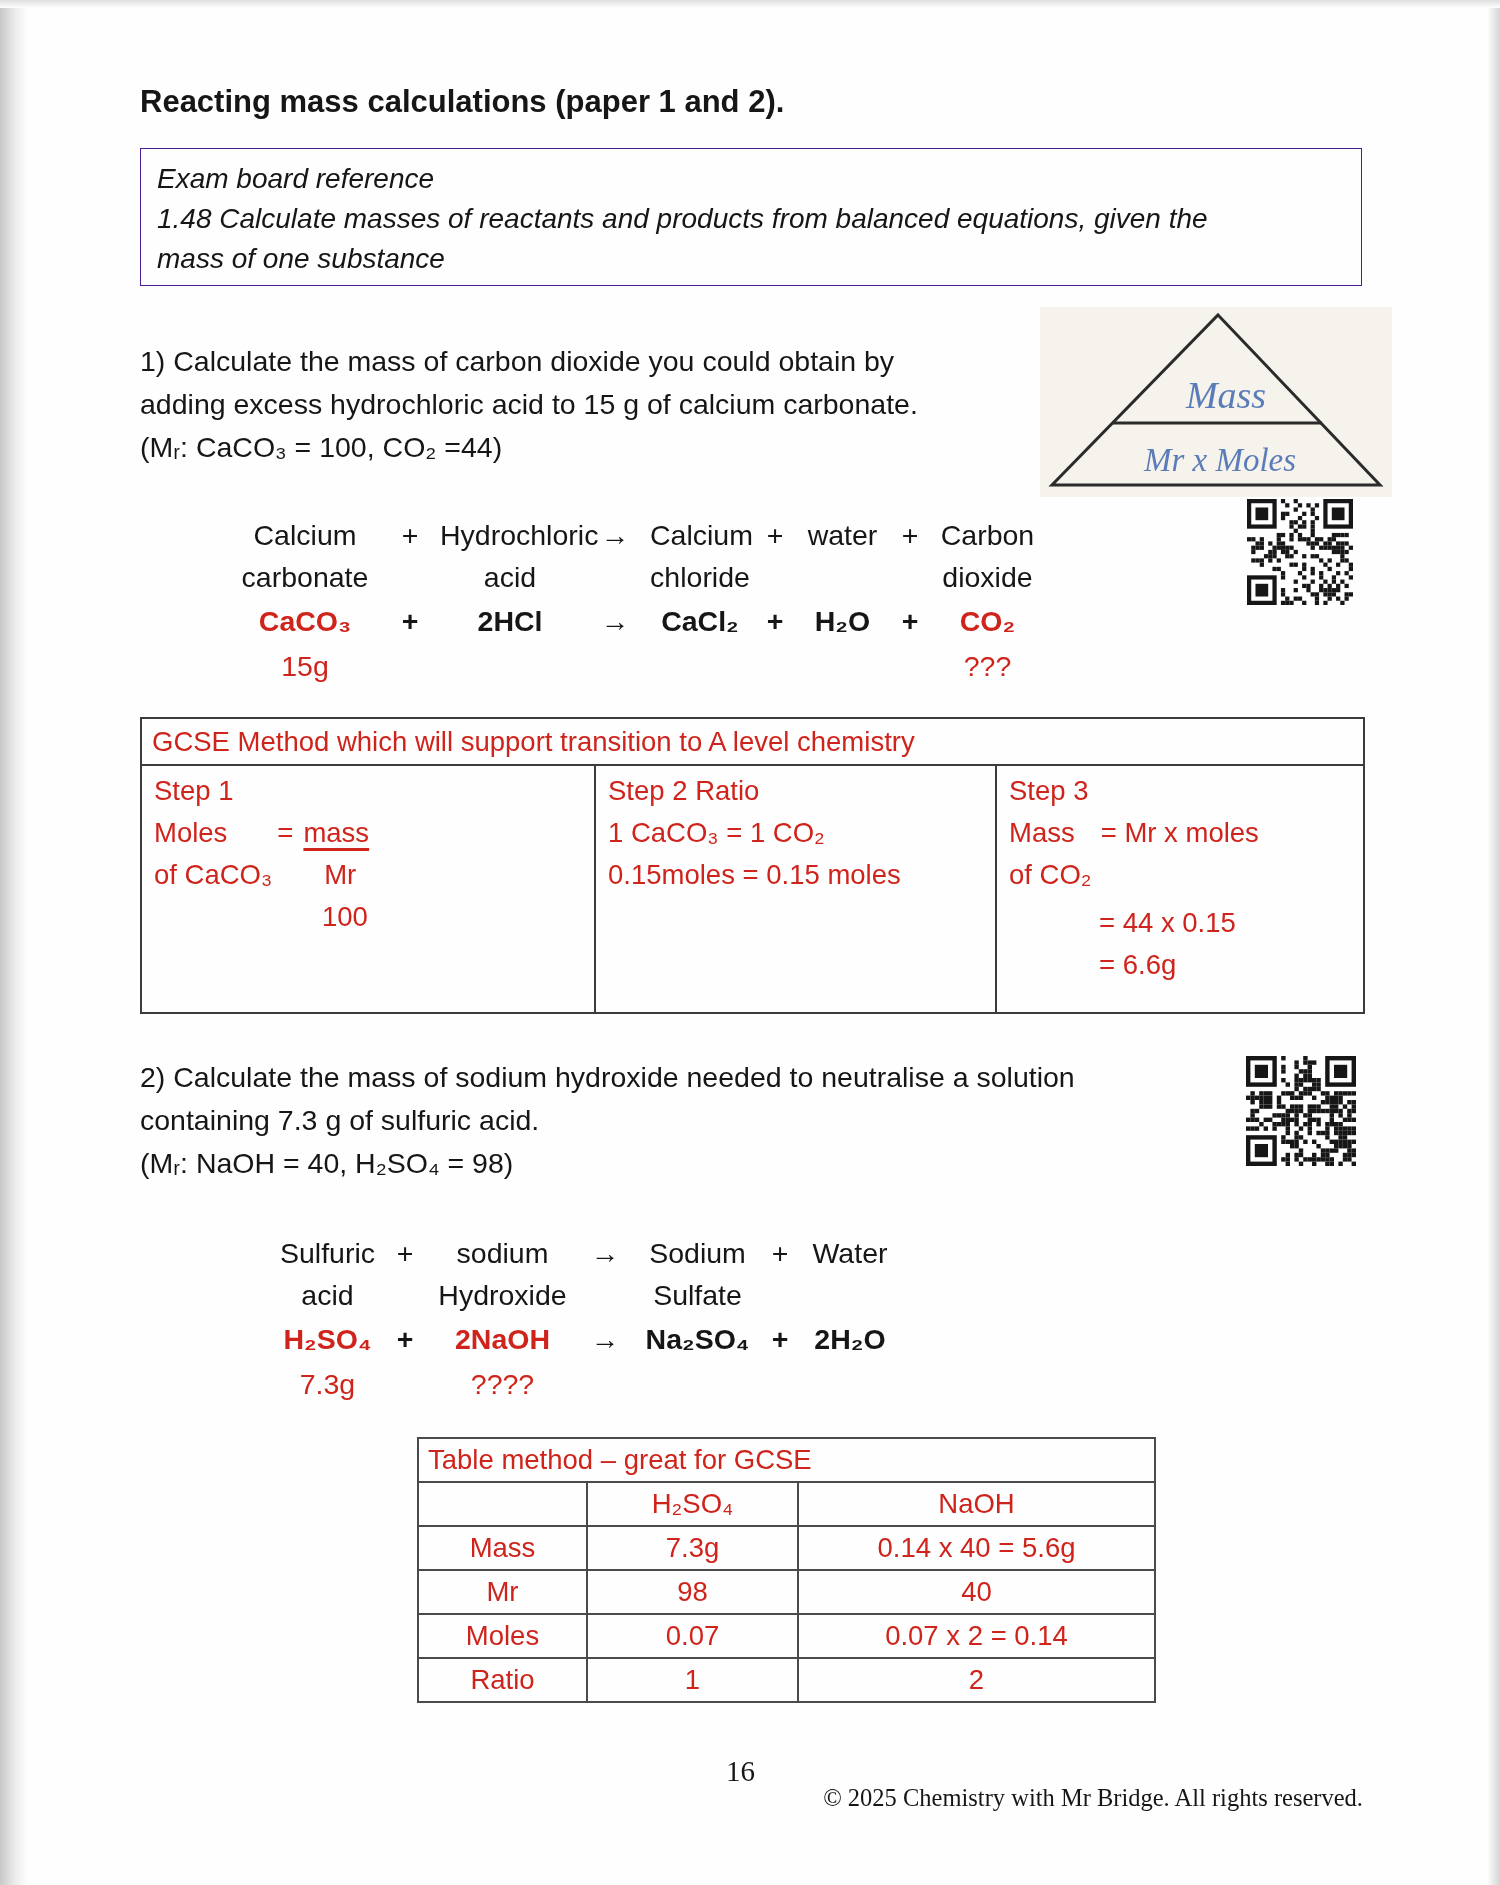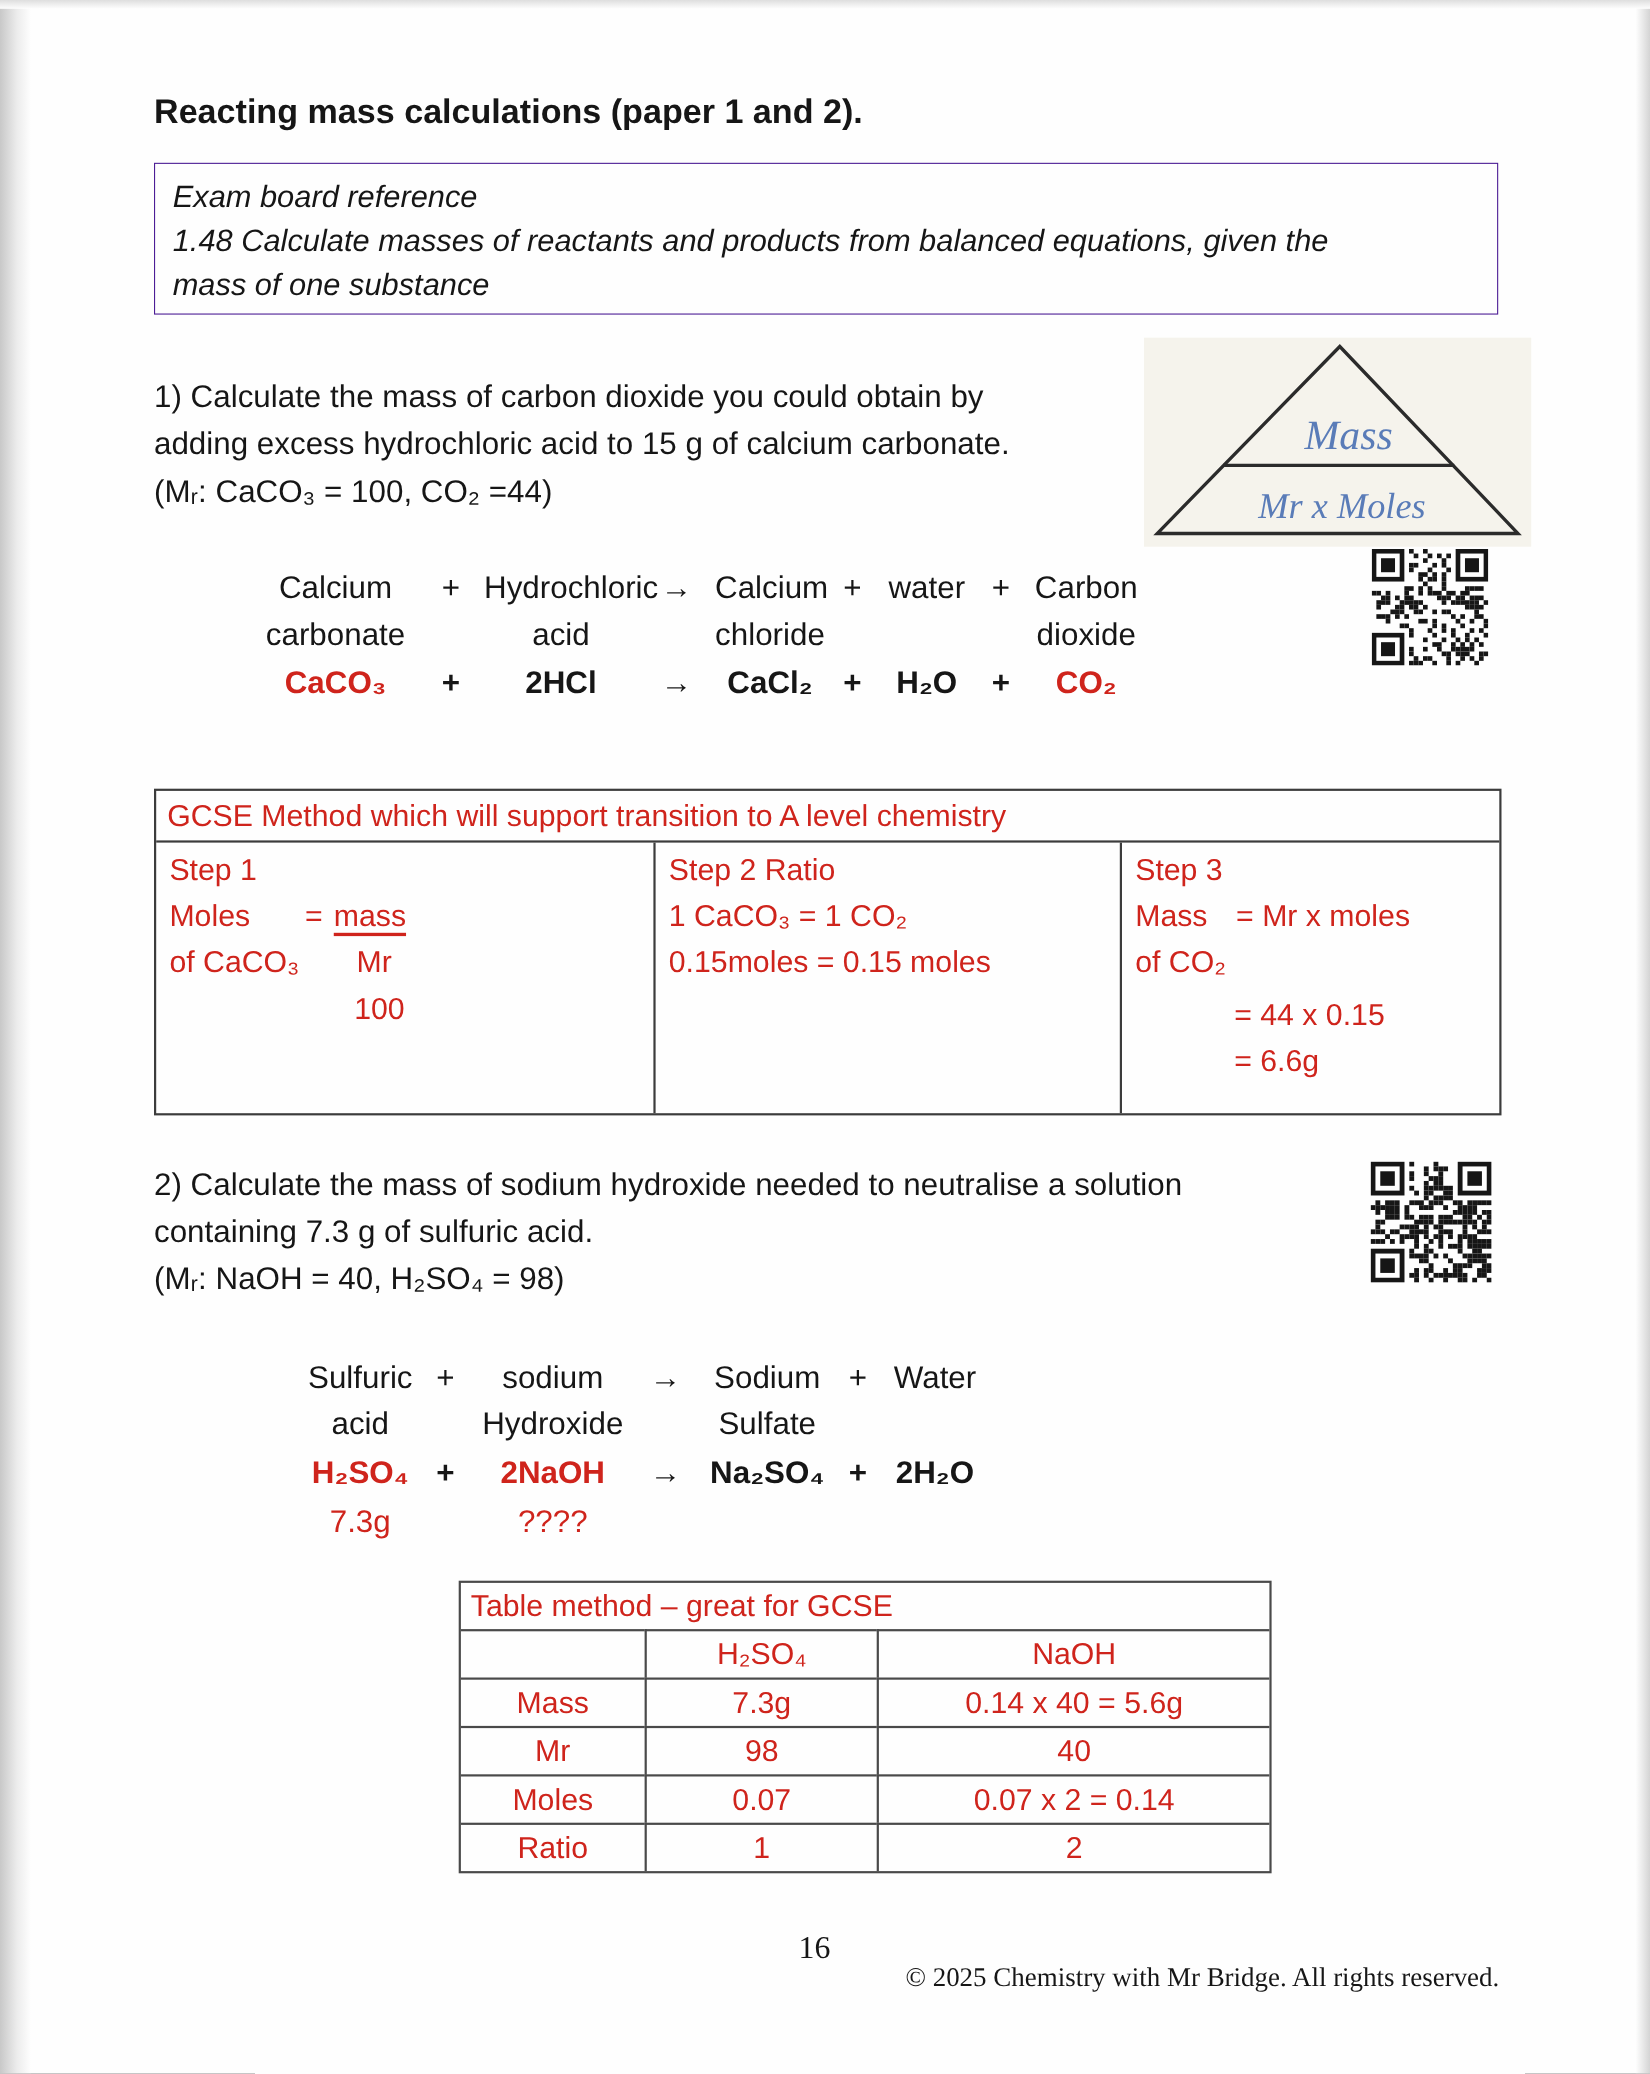--- a/index.html
+++ b/index.html
@@ -74,21 +74,21 @@
 
   
   .gcse{position:absolute;left:140px;top:717px;width:1225px;box-sizing:border-box;
     border:2.5px solid #3c3c3c;color:var(--red);font-size:27.5px;}
   .gcse-header{height:45px;line-height:45px;padding-left:10px;
     border-bottom:2.5px solid #3c3c3c;white-space:nowrap;}
   .gcse-body{display:flex;gap:18px;}
   .gcse-cell{box-sizing:border-box;height:246px;padding:4px 12px;}
   .gc1{width:434px;}
   .gc2{width:383px;border-left:2.5px solid #3c3c3c;}
-  .gc3{flex:1;border-left:2.5px solid #3c3c3c;margin-left:23px;}
+  .gc3{flex:1;border-left:2.5px solid #3c3c3c;}
   .ln{line-height:42px;white-space:nowrap;}
   .u{text-decoration:underline;text-underline-offset:6px;text-decoration-thickness:2.5px;}
   .s1eq{margin-left:50px;margin-right:10px;}
   .s1mr{margin-left:52px;}
   .s1calc{margin-left:132px;margin-top:36px;}
   .s1calc .u{margin:0 10px 0 8px;}
   .s1den{margin-left:168px;}
   .s3b{margin-left:26px;}
   .s3calc{margin-left:90px;}
   .s3calc1{margin-top:6px;}
@@ -343,20 +343,31 @@
     <div class="r rf">
       <span class="c red">CaCO₃</span>
       <span class="c">+</span>
       <span class="c">2HCl</span>
       <span class="c">→</span>
       <span class="c">CaCl₂</span>
       <span class="c">+</span>
       <span class="c">H₂O</span>
       <span class="c">+</span>
       <span class="c red">CO₂</span>
+    </div>
+    <div class="r rq">
+      <span class="c red">15g</span>
+      <span class="c"></span>
+      <span class="c"></span>
+      <span class="c"></span>
+      <span class="c"></span>
+      <span class="c"></span>
+      <span class="c"></span>
+      <span class="c"></span>
+      <span class="c red">???</span>
     </div>
   </div>
 
   <div class="gcse">
     <div class="gcse-header">GCSE Method which will support transition to A level chemistry</div>
     <div class="gcse-body">
       <div class="gcse-cell gc1">
         <div class="ln">Step 1</div>
         <div class="ln">
           <span>Moles</span><span class="s1eq">=</span><span class="u">mass</span>

